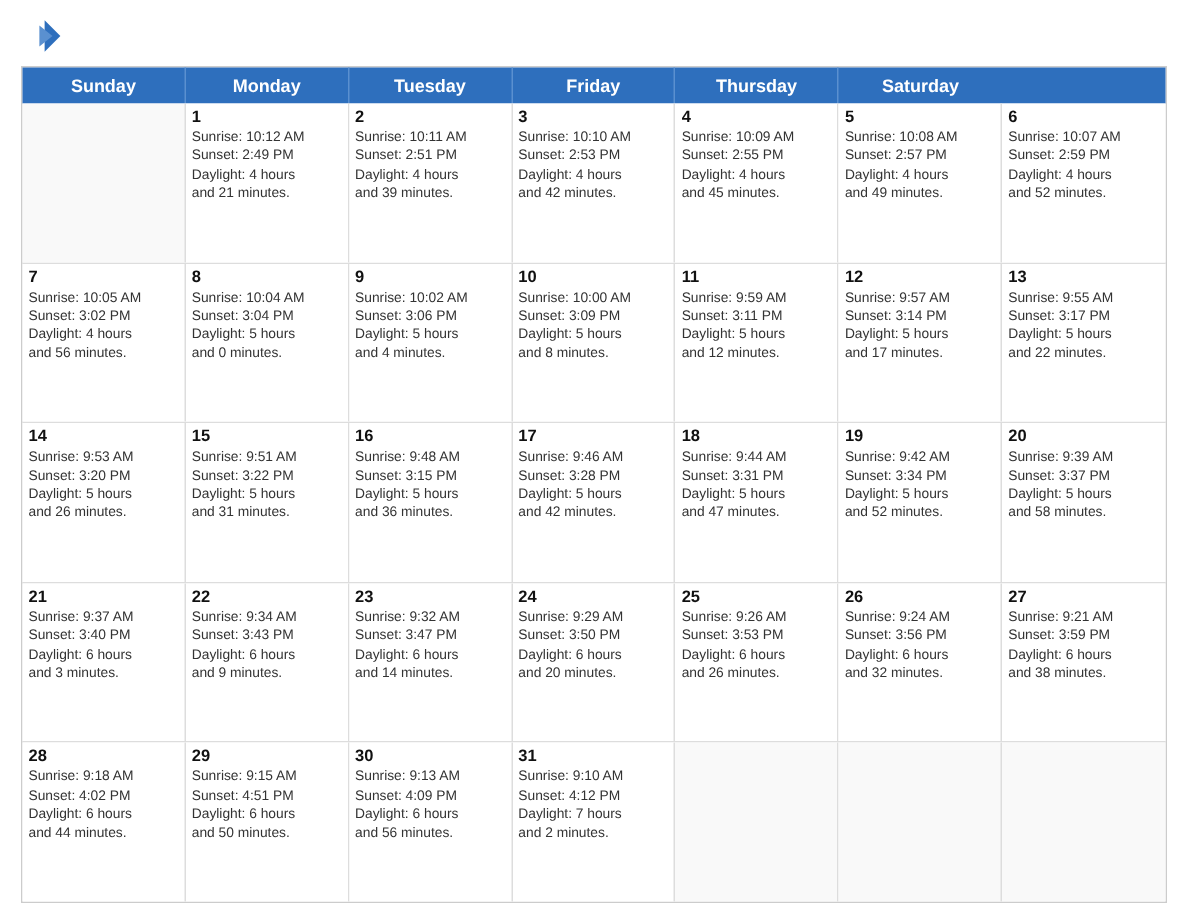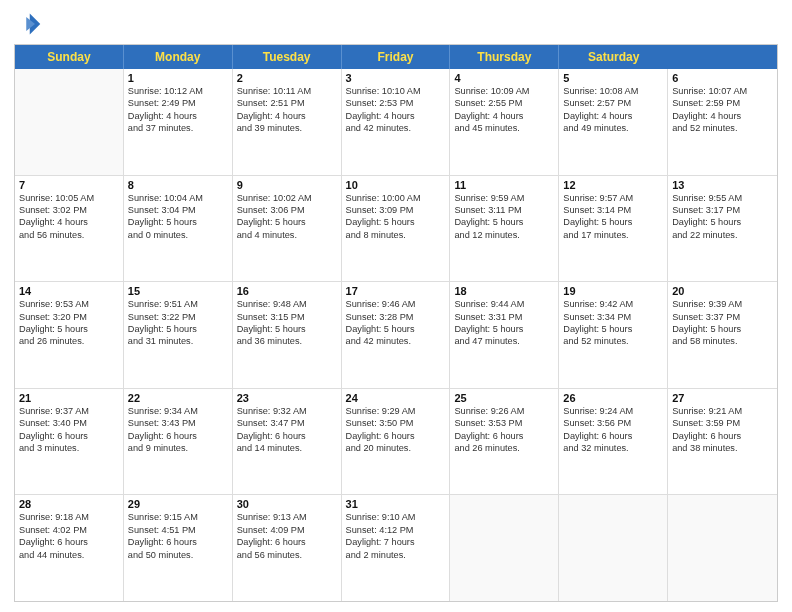--- a/index.html
+++ b/index.html
@@ -60,21 +60,21 @@
       display: flex;
       flex-direction: column;
       border: 1px solid #ccc;
     }
     .cal-header-row {
       display: grid;
       grid-template-columns: repeat(7, 1fr);
       background: #2e6fbd;
     }
     .cal-header-cell {
-      color: #fde047;
+      color: #ffffff;
       font-size: 12px;
       font-weight: bold;
       text-align: center;
       padding: 5px 2px;
       border-right: 1px solid #5a90d0;
     }
     .cal-header-cell:last-child { border-right: none; }
     .cal-body {
       flex: 1;
       display: flex;
@@ -141,21 +141,21 @@
         <div class="cal-header-cell">Saturday</div>
       </div>
     <div class="cal-body">
     <div class="cal-row">
           <div class="cal-cell empty"></div>
           <div class="cal-cell">
             <span class="day-num">1</span>
             <span class="cell-line">Sunrise: 10:12 AM</span>
             <span class="cell-line">Sunset: 2:49 PM</span>
             <span class="cell-line">Daylight: 4 hours</span>
-            <span class="cell-line">and 37 minutes.</span>
+            <span class="cell-line">and 21 minutes.</span>
           </div>
           <div class="cal-cell">
             <span class="day-num">2</span>
             <span class="cell-line">Sunrise: 10:11 AM</span>
             <span class="cell-line">Sunset: 2:51 PM</span>
             <span class="cell-line">Daylight: 4 hours</span>
             <span class="cell-line">and 39 minutes.</span>
           </div>
           <div class="cal-cell">
             <span class="day-num">3</span>

